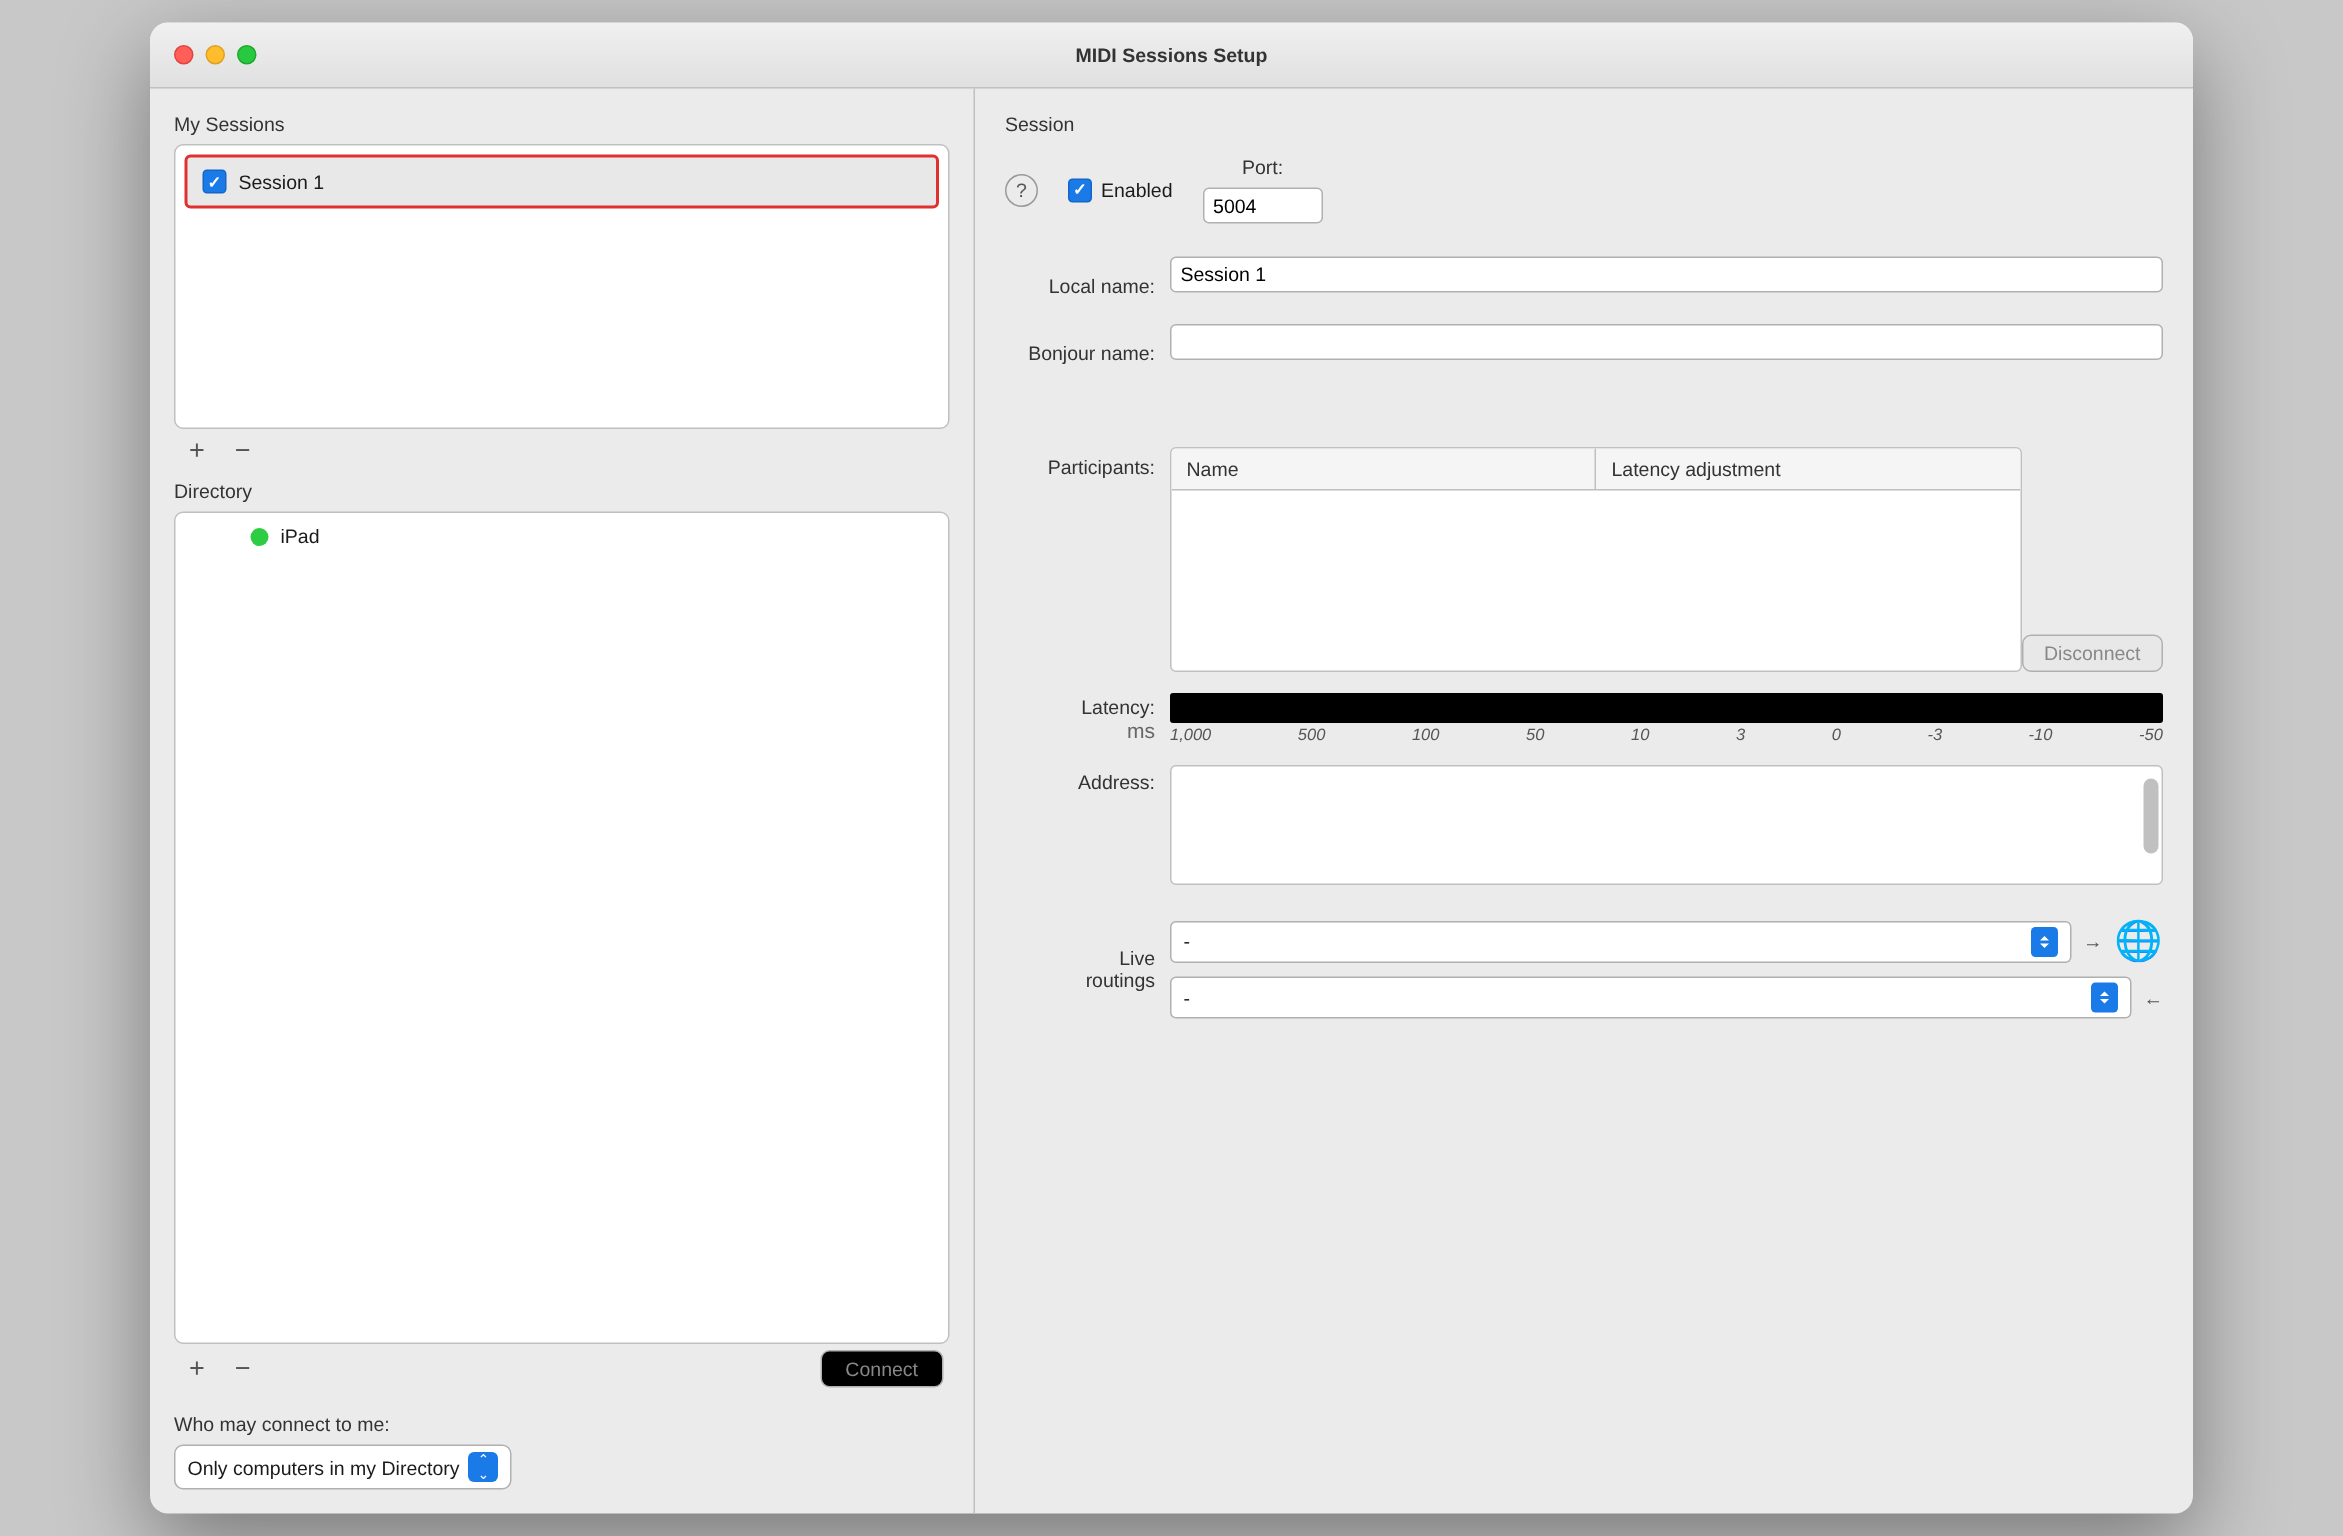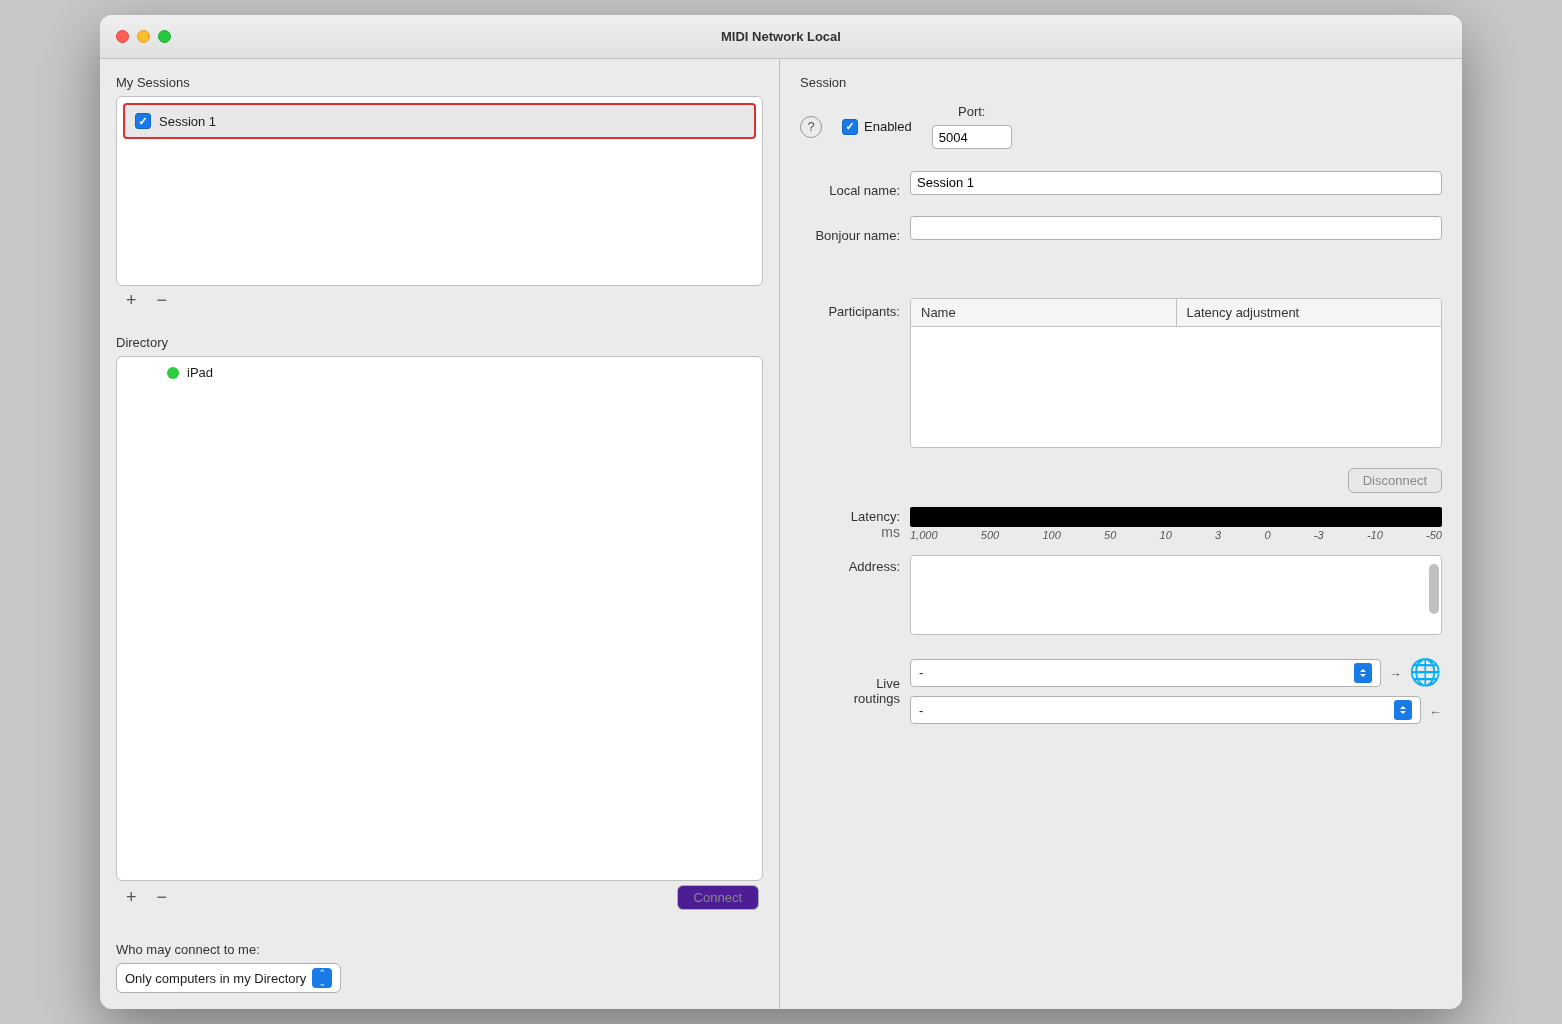--- a/index.html
+++ b/index.html
@@ -50,26 +50,26 @@
     .traffic-light.minimize { background: #ffbd2e; border: 1px solid #dea123; }
     .traffic-light.maximize { background: #28c840; border: 1px solid #1aab29; }
 
     .content {
       display: flex;
       height: 950px;
     }
 
     
     .left-panel {
-      width: 680px;
+      width: 550px;
       padding: 16px;
       border-right: 1px solid #c0c0c0;
       display: flex;
       flex-direction: column;
-      gap: 20px;
+      gap: 5px;
     }
     .section-label {
       font-size: 13px;
       font-weight: 500;
       color: #333;
       margin-bottom: 6px;
     }
     .sessions-box {
       background: white;
       border: 1px solid #c0c0c0;
@@ -145,21 +145,21 @@
       display: flex;
       align-items: center;
       justify-content: space-between;
       padding: 4px 4px;
     }
     .directory-toolbar-left {
       display: flex;
       gap: 8px;
     }
     .connect-btn {
-      background: #4c1d95;
+      background: #000000;
       border: 1px solid #b0b0b0;
       border-radius: 6px;
       padding: 4px 16px;
       font-size: 13px;
       color: #888;
       cursor: not-allowed;
     }
 
     .who-connect-section {
       margin-top: auto;
@@ -466,21 +466,21 @@
 <body>
 
 <div class="window">
 
   <div class="titlebar">
     <div class="traffic-lights">
       <div class="traffic-light close"></div>
       <div class="traffic-light minimize"></div>
       <div class="traffic-light maximize"></div>
     </div>
-    <span class="titlebar-title">MIDI Network Local</span>
+    <span class="titlebar-title">MIDI Sessions Setup</span>
   </div>
 
   <div class="content">
 
     <div class="left-panel">
       <div>
         <div class="section-label">My Sessions</div>
         <div class="sessions-box">
           <div class="session-item">
             <div class="checkbox-blue"></div>
@@ -539,21 +539,21 @@
         <input class="text-input" type="text" value="Session 1" style="">
       </div>
 
       <div class="form-row">
         <span class="form-label">Bonjour name:</span>
         <input class="text-input" type="text" style="">
       </div>
 
       <div class="participants-section">
         <span class="participants-label">Participants:</span>
-        <div style="flex:1;display:flex;flex-direction:column;gap:20px;">
+        <div style="flex:1;display:flex;flex-direction:row;gap:0;">
           <div class="participants-table">
             <div class="participants-header">
               <div class="participants-header-cell">Name</div>
               <div class="participants-header-cell">Latency adjustment</div>
             </div>
             <div class="participants-body"></div>
           </div>
           <div style="display:flex;justify-content:flex-end;">
             <button class="disconnect-btn">Disconnect</button>
           </div>

